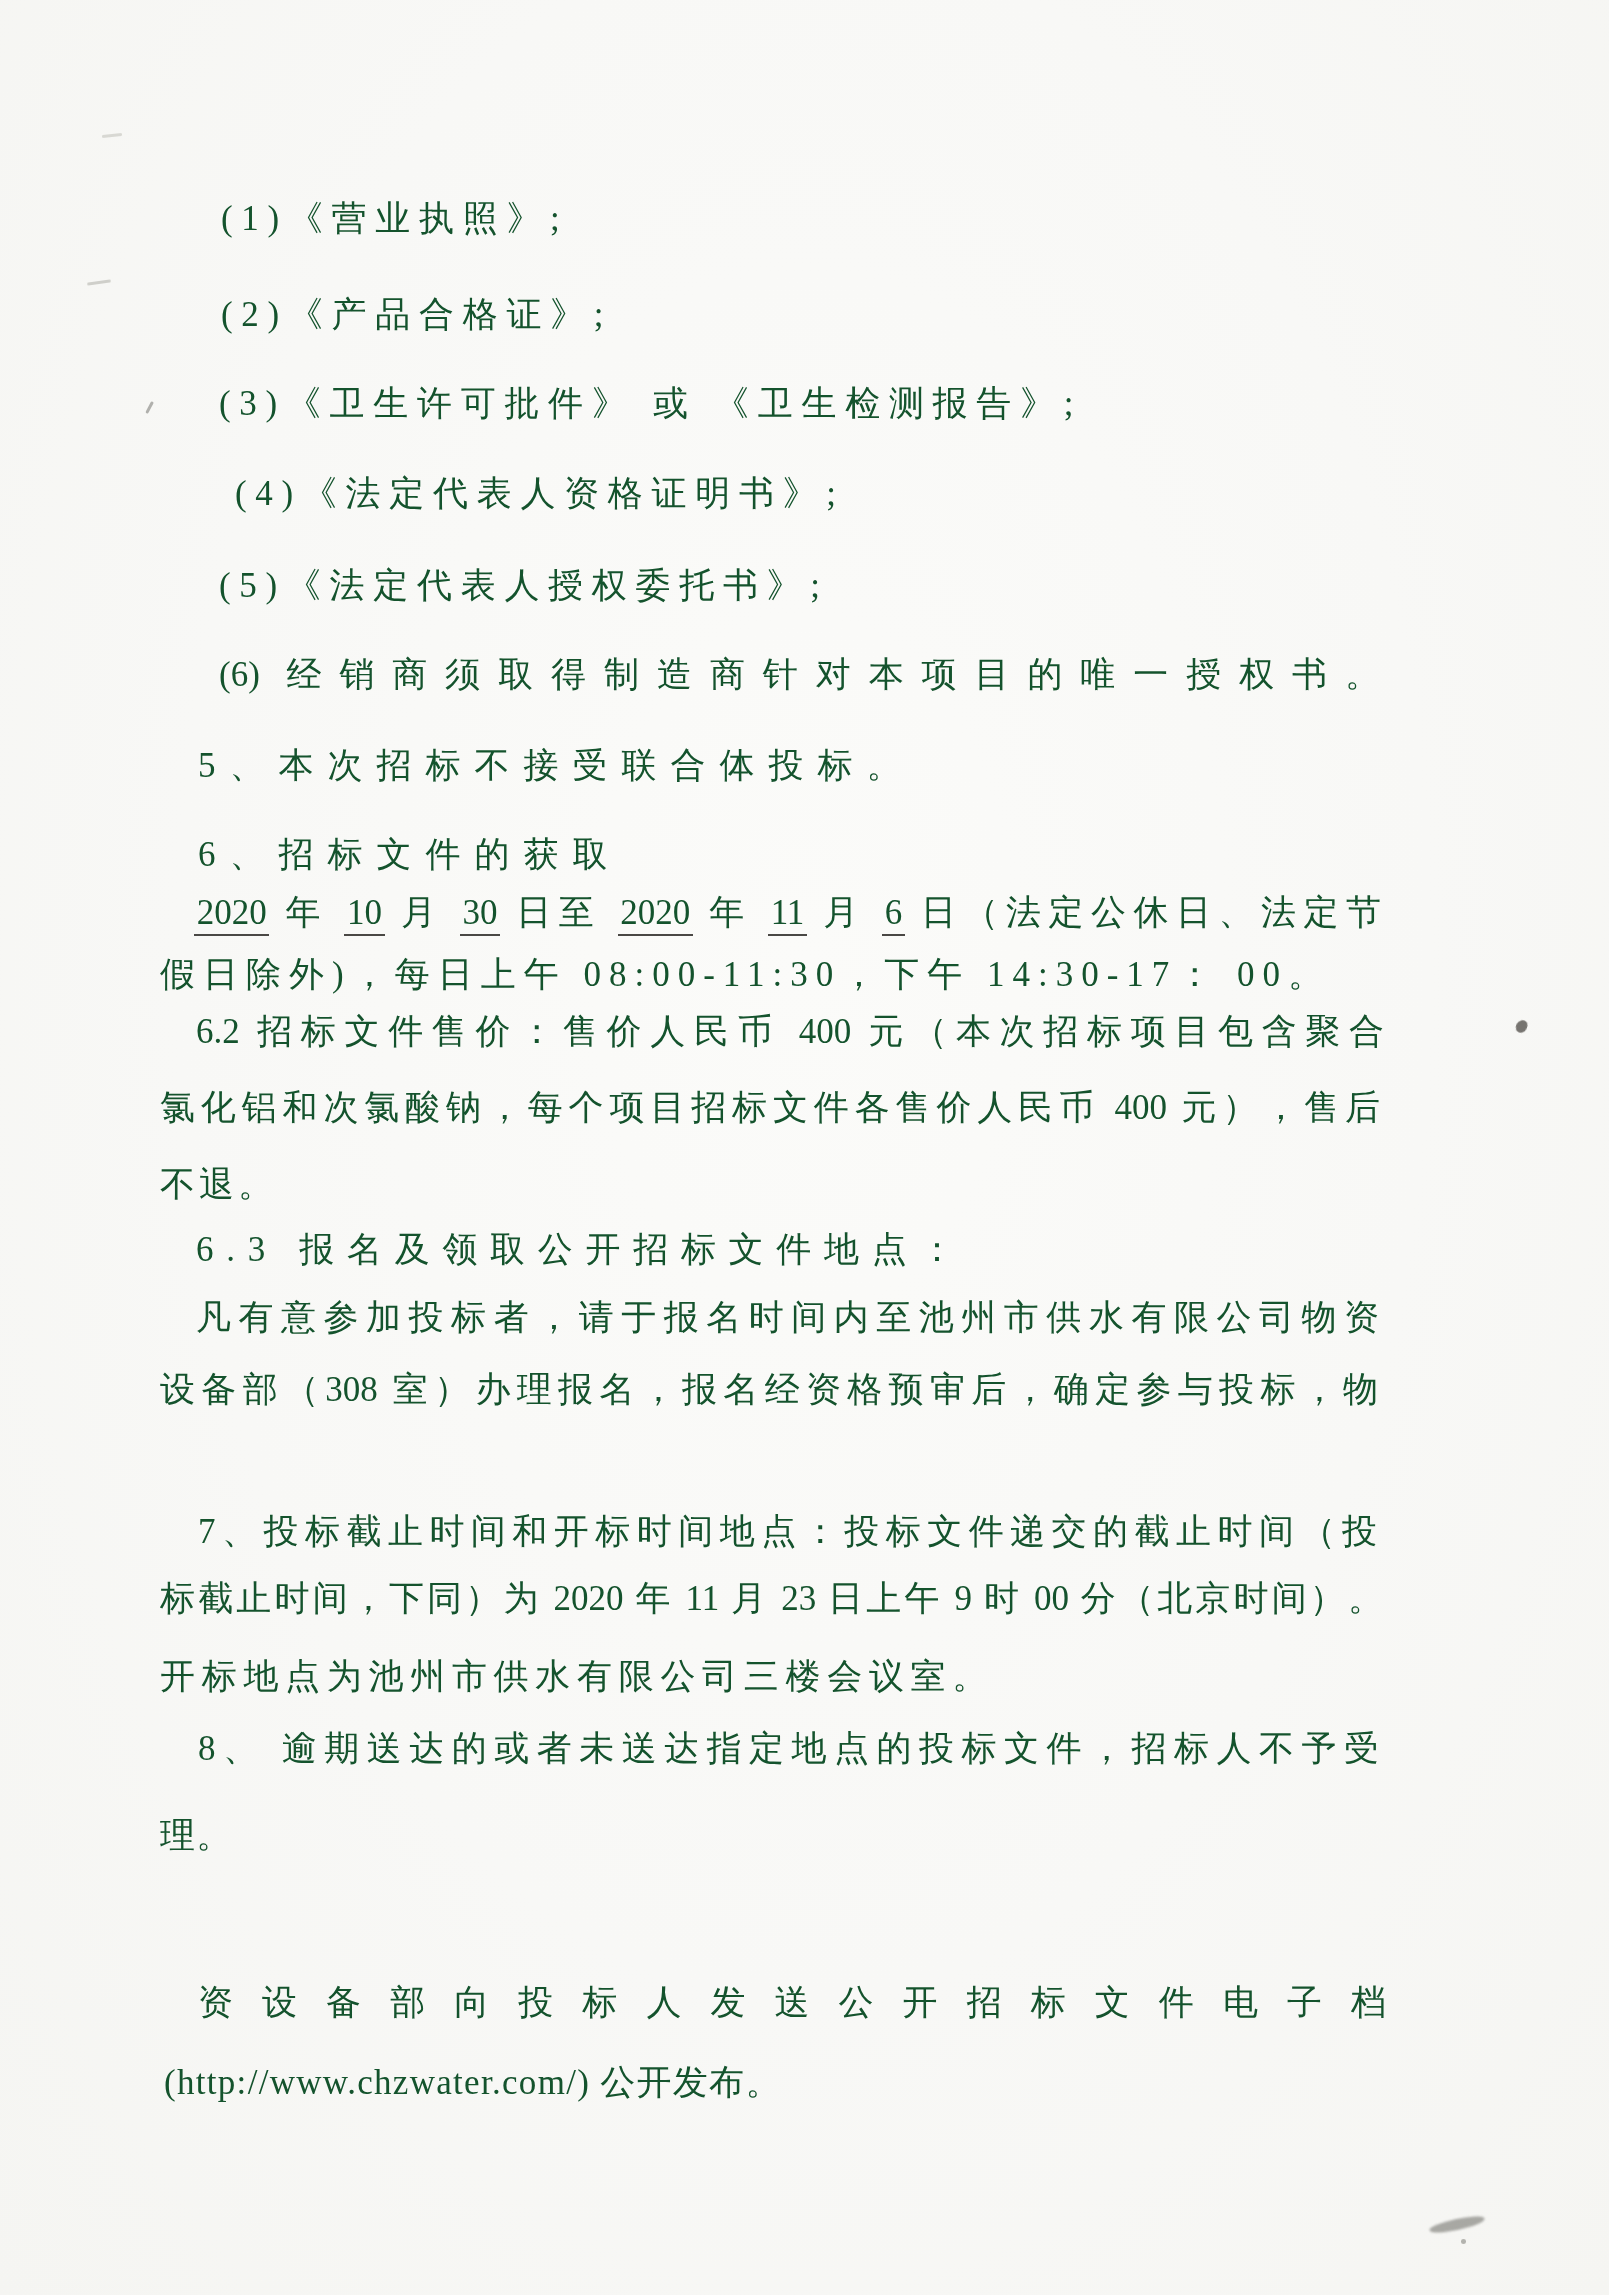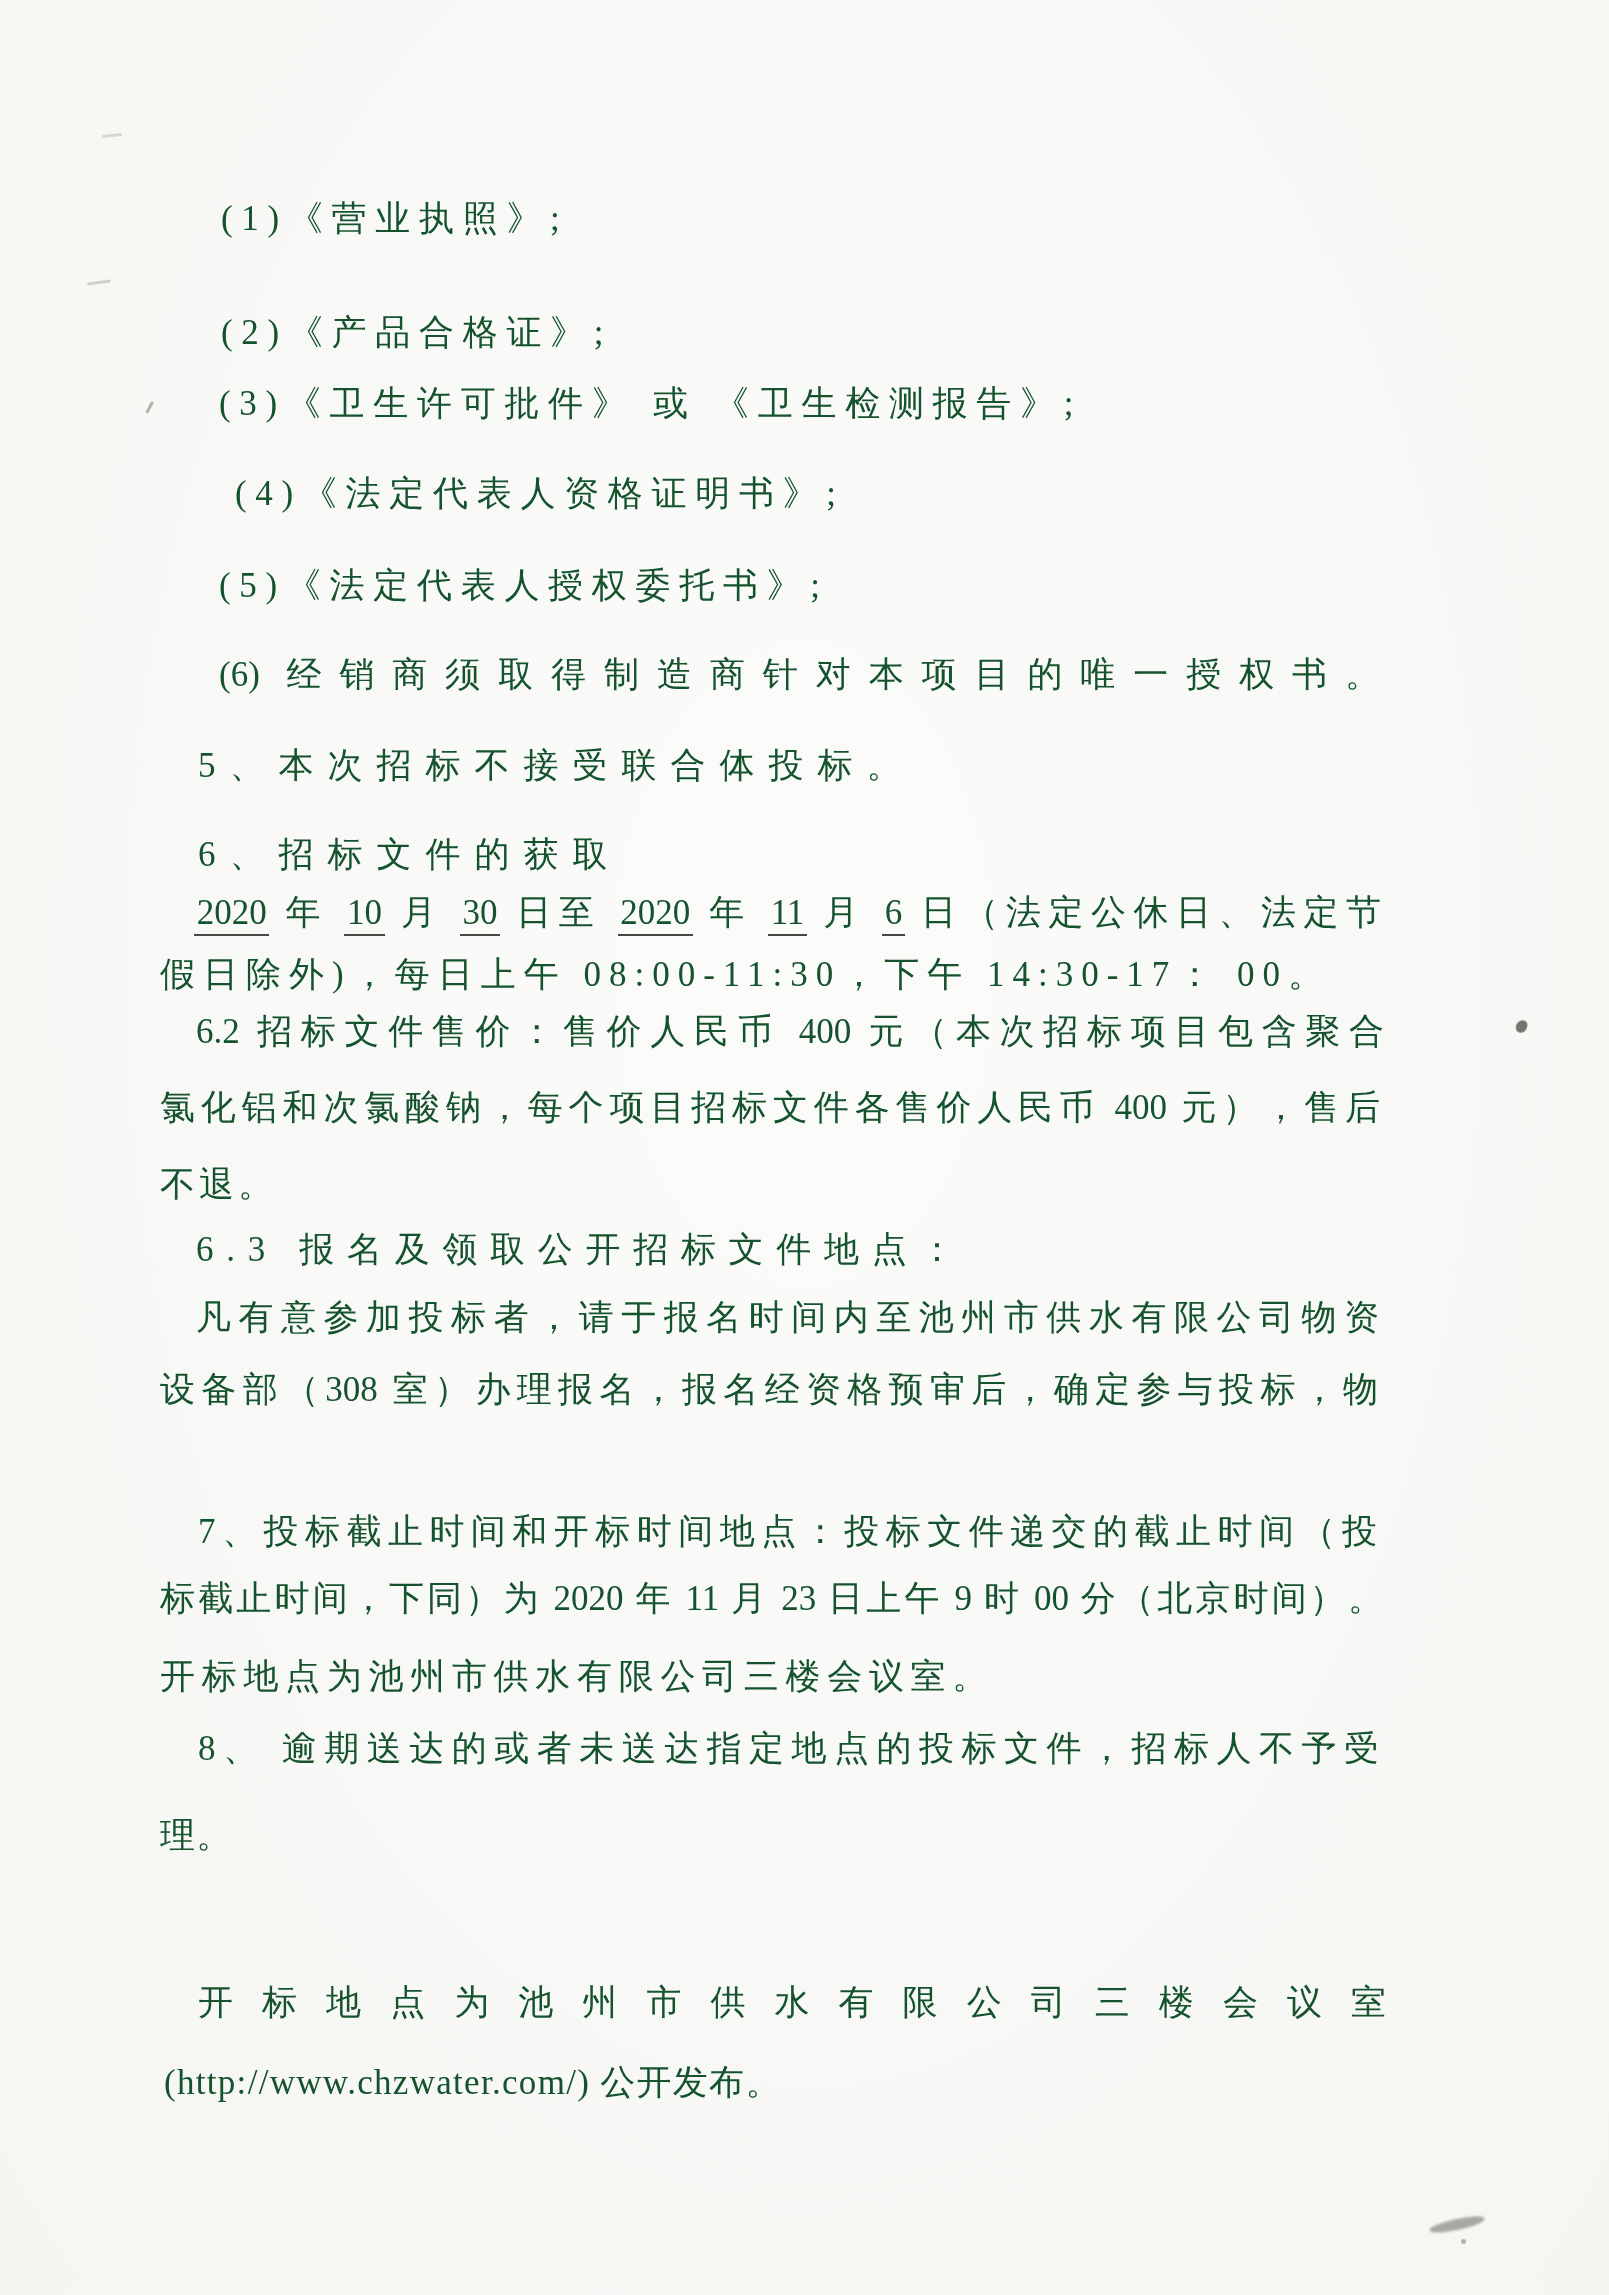--- a/index.html
+++ b/index.html
@@ -23,21 +23,21 @@
   }
   .just {
     white-space: normal;
     text-align: justify;
     text-align-last: justify;
   }
   .u { border-bottom: 2.7px solid #4a4845; padding: 0 2.7px 2px 2.7px; }
 
   
   .ln0  { left: 221px; top: 197px;  letter-spacing: 8.7px; }
-  .ln1  { left: 221px; top: 311px;  letter-spacing: 8.7px; }
+  .ln1  { left: 221px; top: 293px;  letter-spacing: 8.7px; }
   .ln2  { left: 219px; top: 382px;  letter-spacing: 8.7px; }
   .ln3  { left: 219px; top: 472px;  letter-spacing: 8.7px; margin-left: 16px; }
   .ln4  { left: 219px; top: 564px;  letter-spacing: 8.7px; }
   .ln5  { left: 219px; top: 653px;  width: 1161px; }
   .ln6  { left: 198px; top: 744px; letter-spacing: 14px; }
   .ln7  { left: 198px; top: 833px; letter-spacing: 14px; }
   .ln8  { left: 194px; top: 891px; width: 1187px; }
   .ln9  { left: 160px; top: 942px; letter-spacing: 8px; margin-top: 11px; }
   .ln10 { left: 196px; top: 1010px; width: 1188px; }
   .ln11 { left: 160px; top: 1086px; width: 1220px; }
@@ -116,21 +116,21 @@
   <div class="ln ln14 just">凡有意参加投标者，请于报名时间内至池州市供水有限公司物资</div>
   <div class="ln ln15 just">设备部（308 室）办理报名，报名经资格预审后，确定参与投标，物</div>
 
   <div class="ln ln17 just">7、投标截止时间和开标时间地点：投标文件递交的截止时间（投</div>
   <div class="ln ln18 just">标截止时间，下同）为 2020 年 11 月 23 日上午 9 时 00 分（北京时间）。</div>
   <div class="ln ln19">开标地点为池州市供水有限公司三楼会议室。</div>
 
   <div class="ln ln20 just">8、 逾期送达的或者未送达指定地点的投标文件，招标人不予受</div>
   <div class="ln ln21">理。</div>
 
-  <div class="ln ln23 just">开标地点为池州市供水有限公司三楼会议室</div>
+  <div class="ln ln23 just">资设备部向投标人发送公开招标文件电子档</div>
   <div class="ln ln24">(http://www.chzwater.com/) 公开发布。</div>
 
   <div class="speck faint-dash-left"></div>
   <div class="speck faint-dash-left2"></div>
   <div class="speck tick-left"></div>
   <div class="speck ink-speck-right"></div>
   <div class="speck smudge-bottom"></div>
   <div class="speck dot-bottom"></div>
 
 </div>

